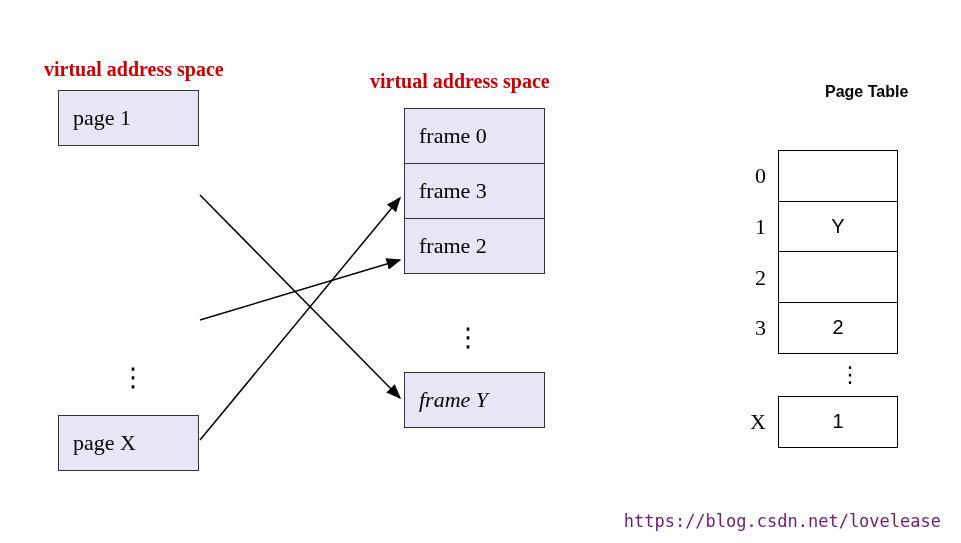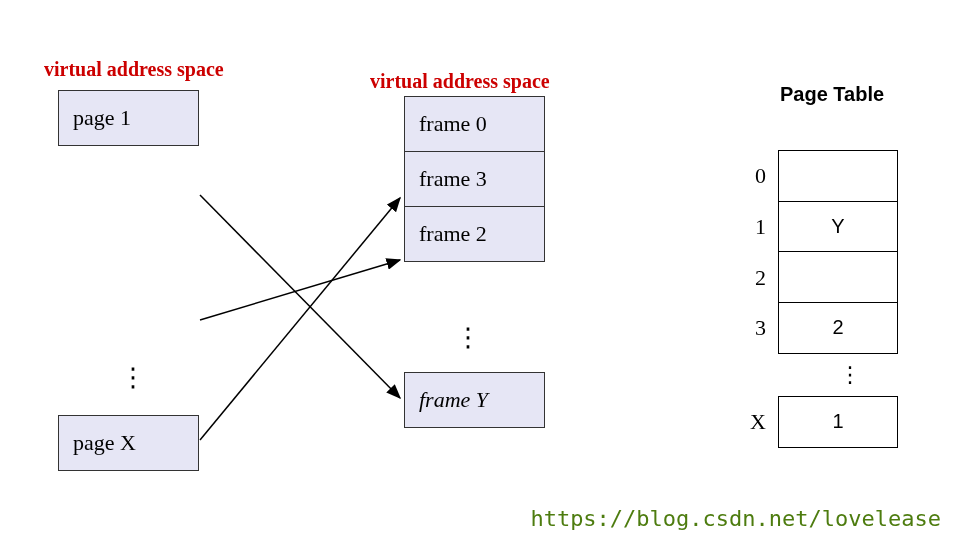--- a/index.html
+++ b/index.html
@@ -13,22 +13,23 @@
     .title {
       position: absolute;
       color: #c00;
       font-weight: bold;
       font-size: 20px;
     }
     .pt-title {
       position: absolute;
       font-family: Arial, sans-serif;
       font-weight: bold;
-      font-size: 20px;
+      font-size: 16px;
       color: #000;
+      margin-left: 45px;
     }
     .box-table {
       position: absolute;
       border-collapse: collapse;
     }
     .box-table td {
       border: 1px solid #333;
       background: #e6e6f5;
       font-size: 22px;
       padding: 14px 14px;
@@ -68,23 +69,23 @@
     }
     .pt-dots {
       font-size: 22px;
       text-align: center;
       width: 120px;
       margin-left: 42px;
       padding: 8px 0;
     }
     .watermark {
       position: absolute;
-      color: #4d7c0f;
+      color: #701a75;
       font-family: monospace;
-      font-size: 22px;
+      font-size: 17px;
     }
     svg.arrows {
       position: absolute;
       top: 0;
       left: 0;
       pointer-events: none;
     }
   </style>
 </head>
 <body>
@@ -102,21 +103,21 @@
   </table>
 <div class="vdots" style="left:120px; top:365px;">⋮</div>
 <table class="box-table" style="left:58px; top:415px;">
   <tbody>
       <tr>
         <td>page X</td>
       </tr>
 </tbody>
   </table>
 
-<table class="box-table" style="left:404px; top:96px;">
+<table class="box-table" style="left:404px; top:108px;">
   <tbody>
       <tr>
         <td>frame 0</td>
       </tr>
   <tr>
         <td>frame 3</td>
       </tr>
   <tr>
         <td>frame 2</td>
       </tr>

